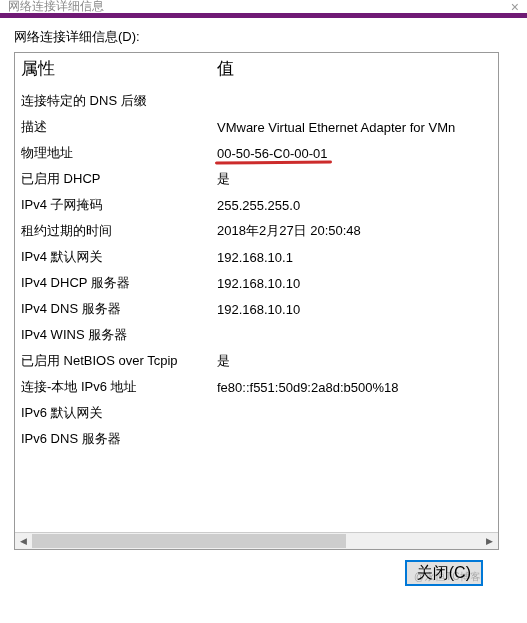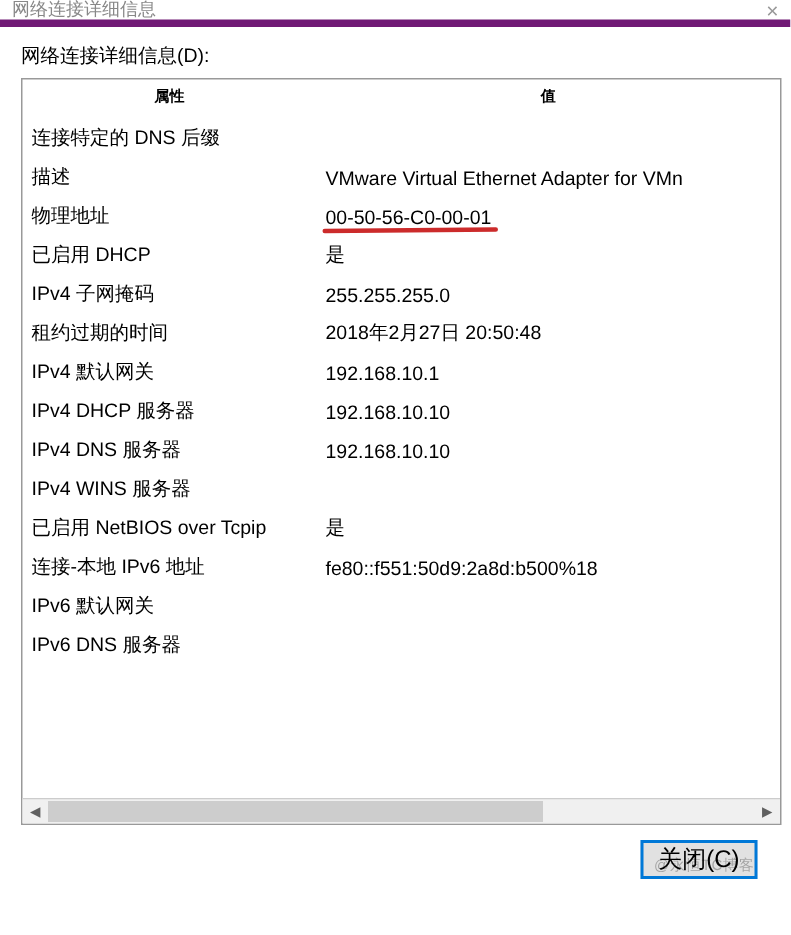--- a/index.html
+++ b/index.html
@@ -19,21 +19,21 @@
       border-bottom: 5px solid #701a75;
       padding: 0 8px;
       display: flex;
       justify-content: space-between;
       align-items: center;
       font-size: 12px;
       color: #888;
     }
     .titlebar .close { font-size: 14px; color: #999; }
     .content {
-      padding: 10px 6px 6px 14px;
+      padding: 10px 28px 6px 14px;
     }
     .label-row {
       font-size: 13px;
       margin-bottom: 6px;
     }
     .frame {
       border: 1px solid #999;
       height: 498px;
       position: relative;
       overflow: hidden;
@@ -45,24 +45,24 @@
       overflow: hidden;
       position: relative;
     }
     .prop-table {
       width: 100%;
       border-collapse: collapse;
       table-layout: fixed;
     }
     .prop-table col.c1 { width: 196px; }
     .prop-table th {
-      text-align: center;
-      font-weight: 700;
+      text-align: left;
+      font-weight: 400;
       padding: 4px 6px 8px 6px;
-      font-size: 10px;
+      font-size: 17px;
       white-space: nowrap;
     }
     .prop-table td {
       padding: 4px 6px;
       font-size: 13px;
       white-space: nowrap;
       overflow: hidden;
       vertical-align: middle;
     }
     .prop-table td.val {

